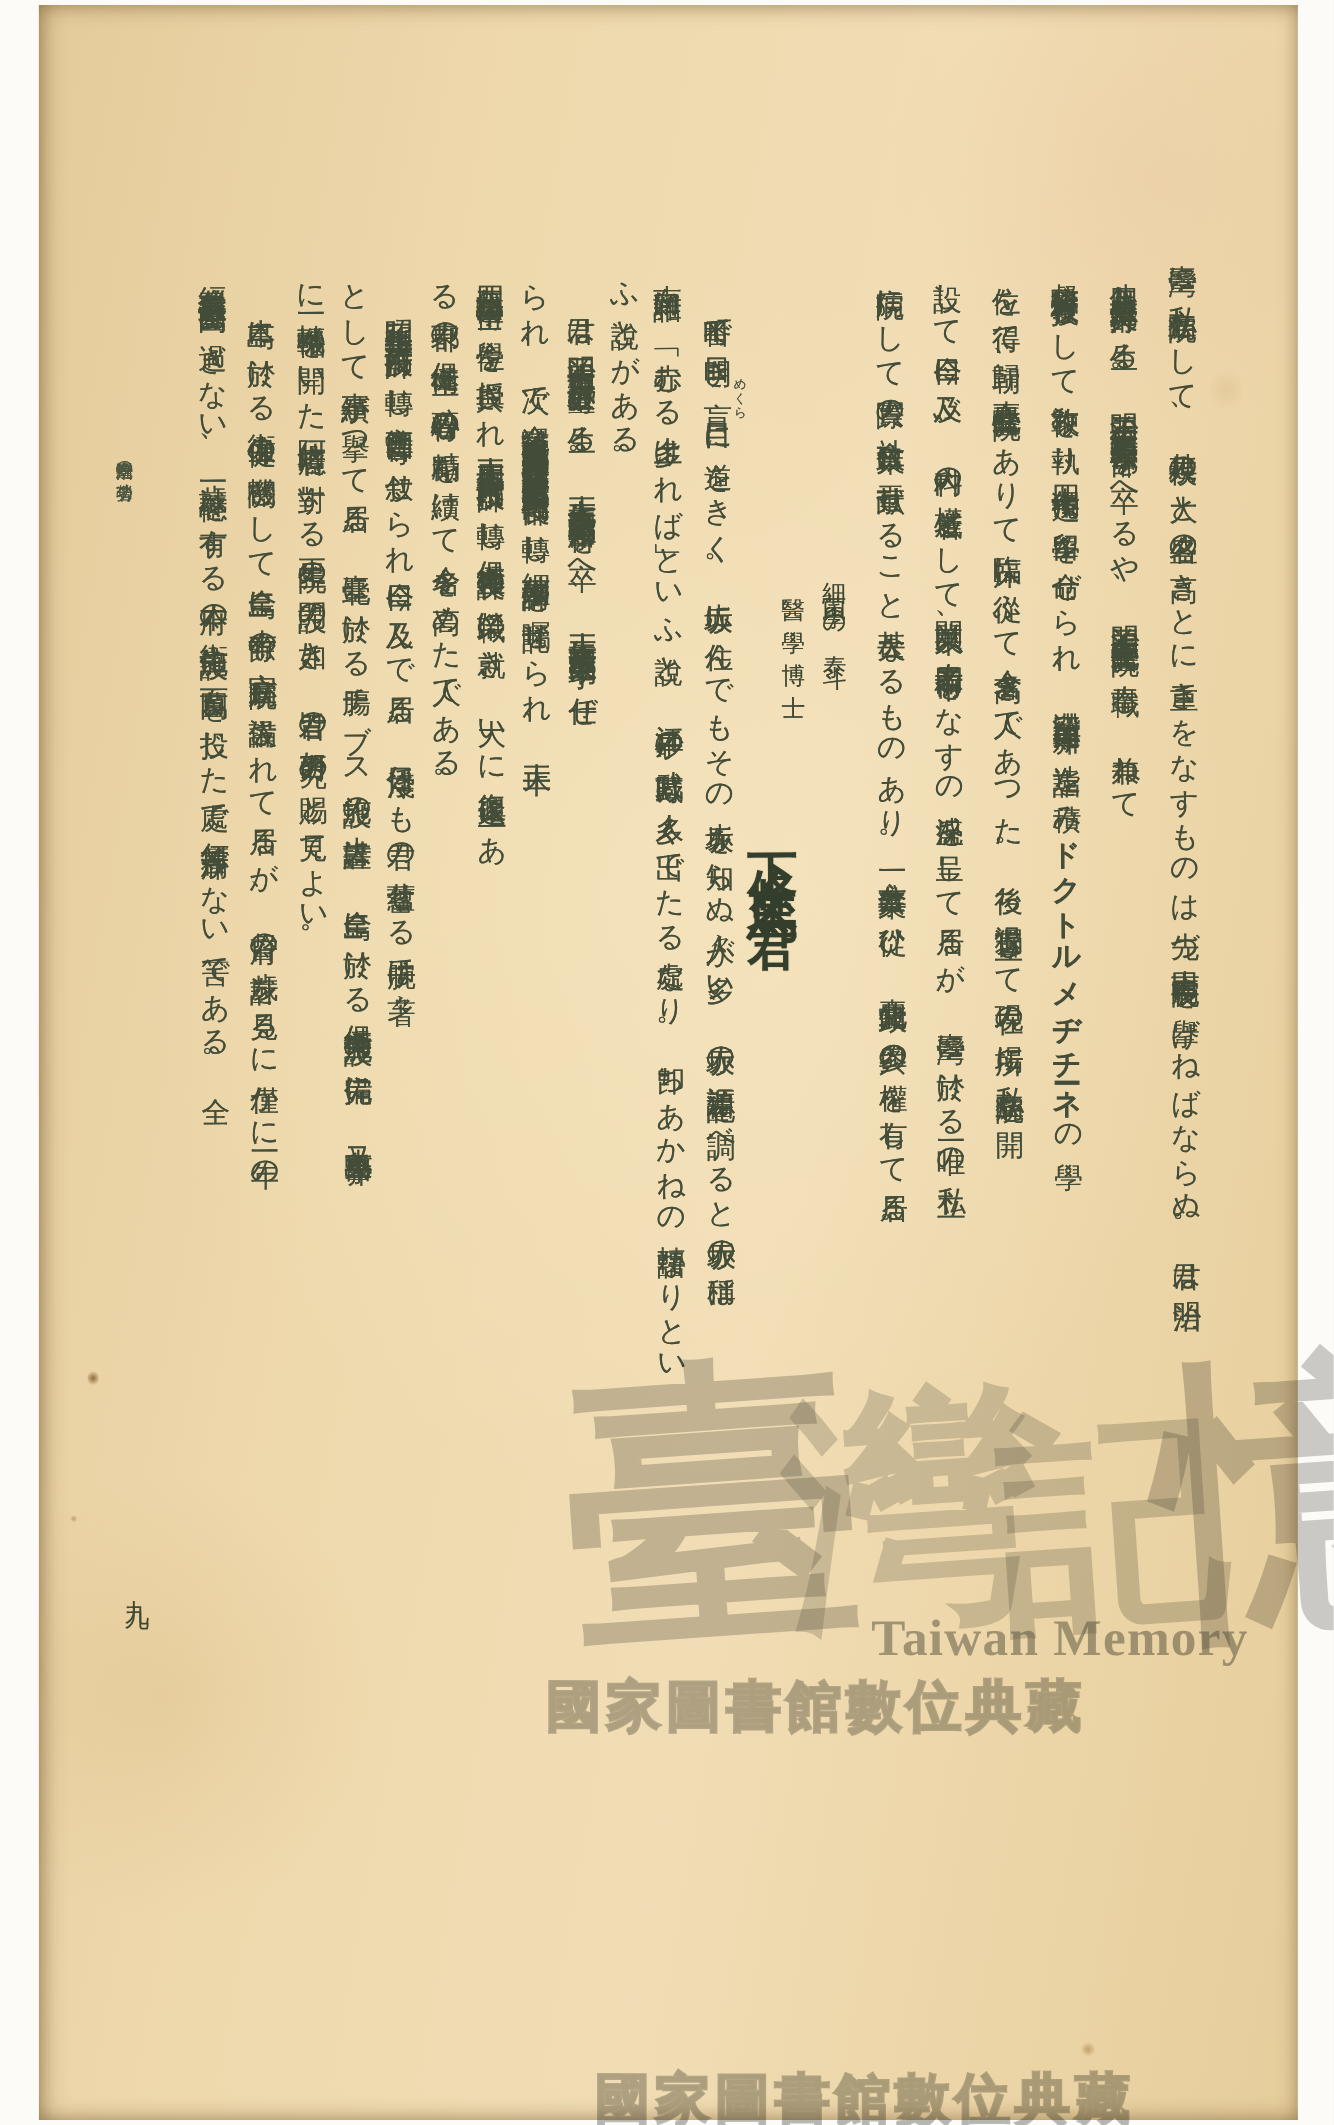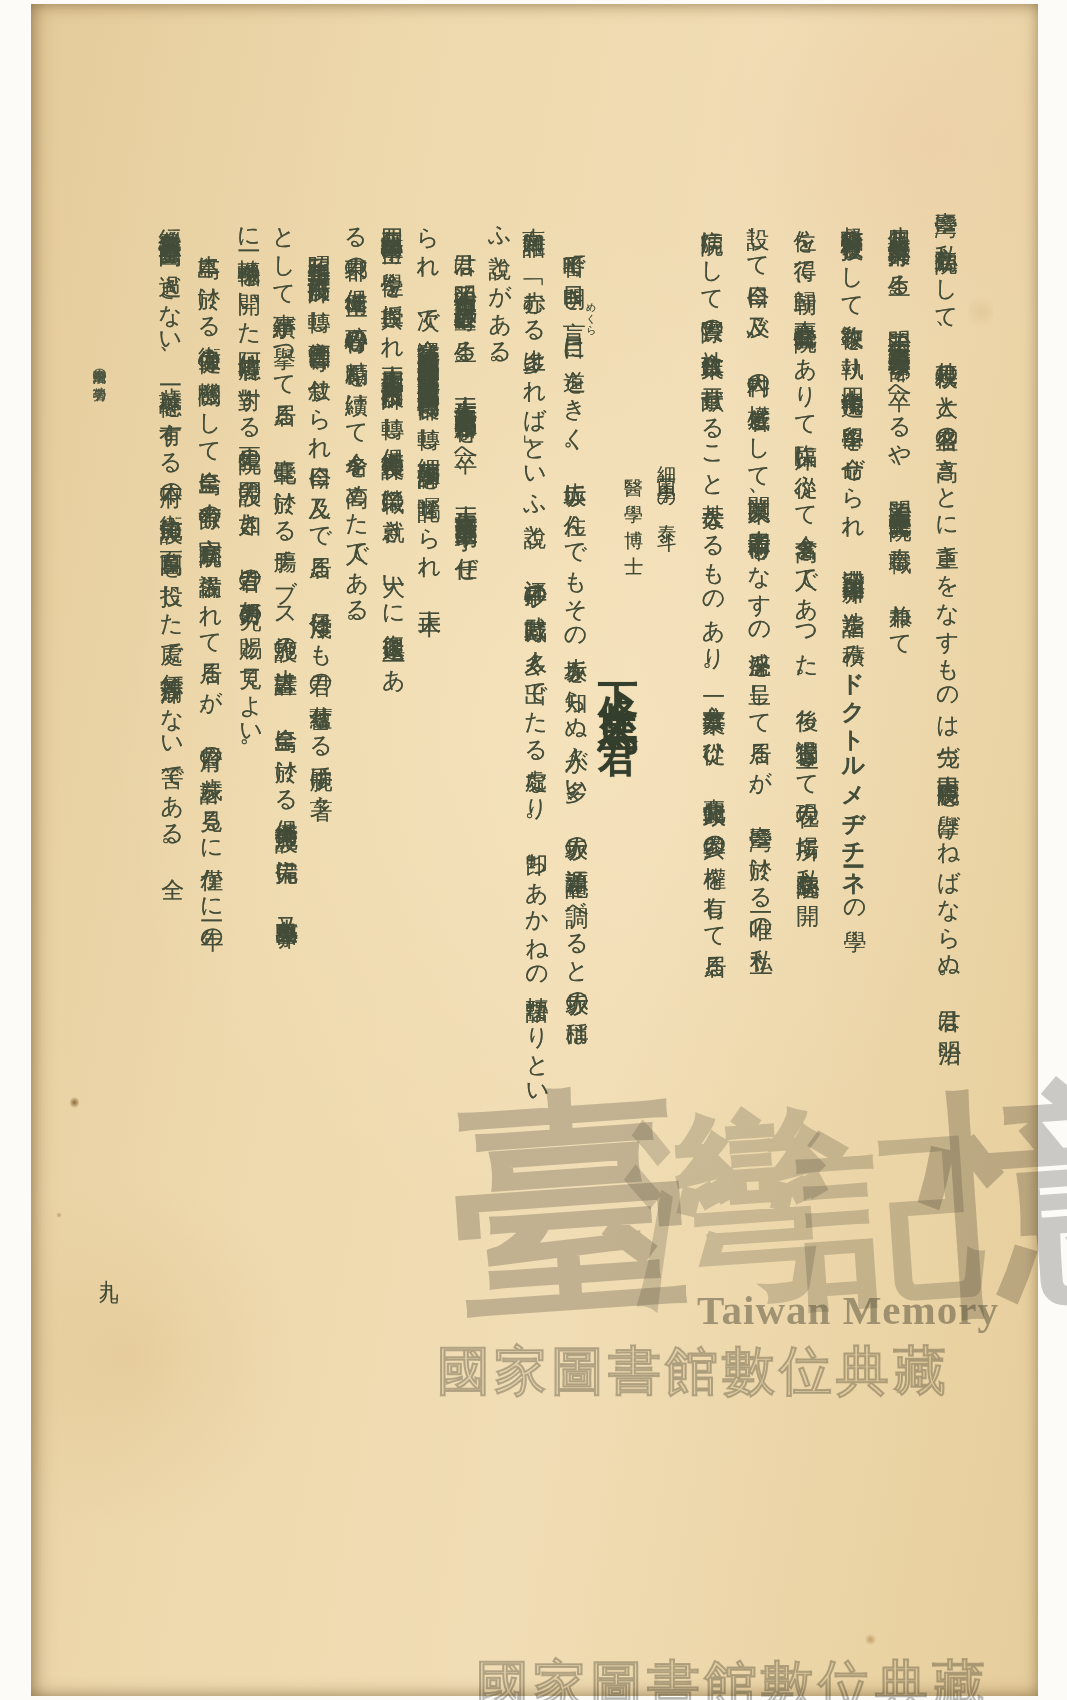--- a/index.html
+++ b/index.html
@@ -60,21 +60,21 @@
   
   .wm{position:absolute;inset:0;pointer-events:none;mix-blend-mode:multiply;}
   .wm-cal{position:absolute;font-weight:700;color:rgba(88,91,86,.30);line-height:1;
           font-family:"Liberation Serif","DejaVu Serif",serif;transform:rotate(-4deg);}
   #wm-cal1{left:452px;top:1088px;font-size:238px;}
   #wm-cal2{left:628px;top:1112px;font-size:200px;color:rgba(88,91,86,.24);}
   #wm-cal3{left:800px;top:1128px;font-size:182px;color:rgba(88,91,86,.26);}
   #wm-cal4{left:928px;top:1082px;font-size:236px;}
   #wm-latin{position:absolute;left:697px;top:1286px;font-size:41px;font-weight:700;
           color:rgba(96,99,94,.52);letter-spacing:1px;font-family:"Liberation Serif",serif;}
-  .wm-inst{position:absolute;font-size:53px;letter-spacing:4px;font-weight:400;white-space:nowrap;
+  .wm-inst{position:absolute;font-size:44px;letter-spacing:4px;font-weight:700;white-space:nowrap;
           color:rgba(160,160,152,.14);-webkit-text-stroke:2px rgba(102,104,98,.42);}
   #wm-inst1{left:437px;top:1336px;}
   #wm-inst2{left:476px;top:1650px;}
   
   .stain{position:absolute;border-radius:50%;}
   #stain1{left:70px;top:1096px;width:9px;height:13px;background:radial-gradient(circle,rgba(118,82,32,.8),rgba(118,82,32,0) 72%);}
   #stain2{left:864px;top:1634px;width:13px;height:11px;background:radial-gradient(circle,rgba(158,112,52,.5),rgba(158,112,52,0) 70%);}
   #stain3{left:56px;top:1212px;width:6px;height:6px;background:radial-gradient(circle,rgba(130,95,45,.45),rgba(130,95,45,0) 70%);}
   #stain4{left:968px;top:292px;width:26px;height:40px;background:radial-gradient(circle,rgba(190,150,100,.18),rgba(190,150,100,0) 70%);}
 </style>

